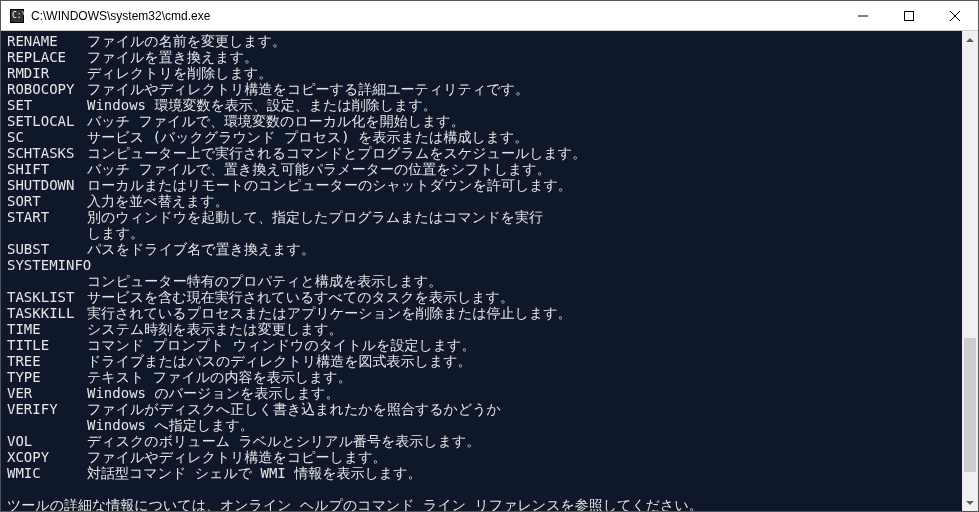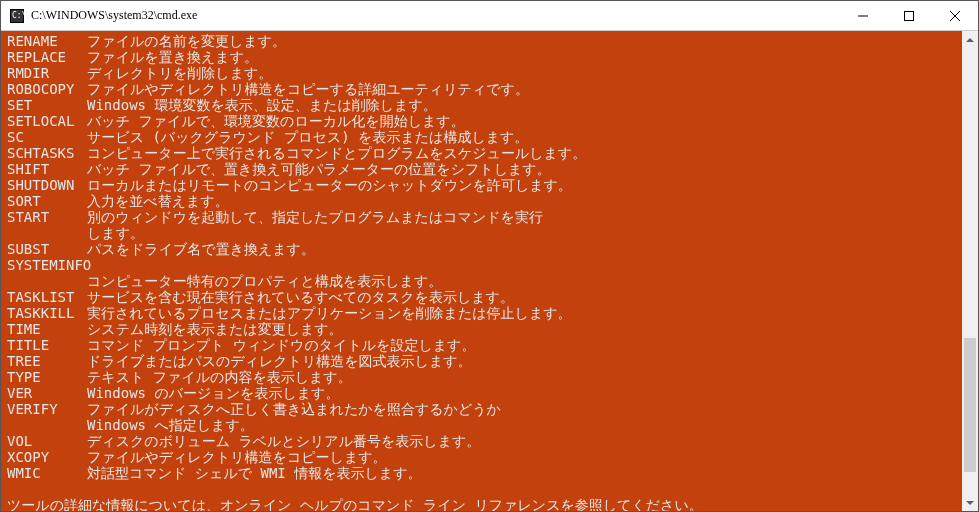--- a/index.html
+++ b/index.html
@@ -32,38 +32,37 @@
     display: flex;
     align-items: center;
     justify-content: center;
   }
   .titlebar-title {
     flex: 1;
     font-size: 12px;
     color: #000;
     white-space: nowrap;
     overflow: hidden;
-    font-family: Liberation Serif, serif;
   }
   .win-controls {
     display: flex;
     height: 100%;
   }
   .win-btn {
     width: 46px;
     height: 100%;
     display: flex;
     align-items: center;
     justify-content: center;
     color: #000;
   }
   .win-btn svg { display: block; }
   .terminal {
     flex: 1;
-    background: #c2410c;
+    background: #0f172a;
     color: #e6e6e6;
     font-family: "MS Gothic", "Consolas", monospace;
     font-size: 14px;
     line-height: 16px;
     padding: 2px 6px;
     white-space: pre;
     overflow: hidden;
   }
   .cmd-row { display: flex; }
   .cmd-name { display: inline-block; width: 72px; flex-shrink: 0; }

